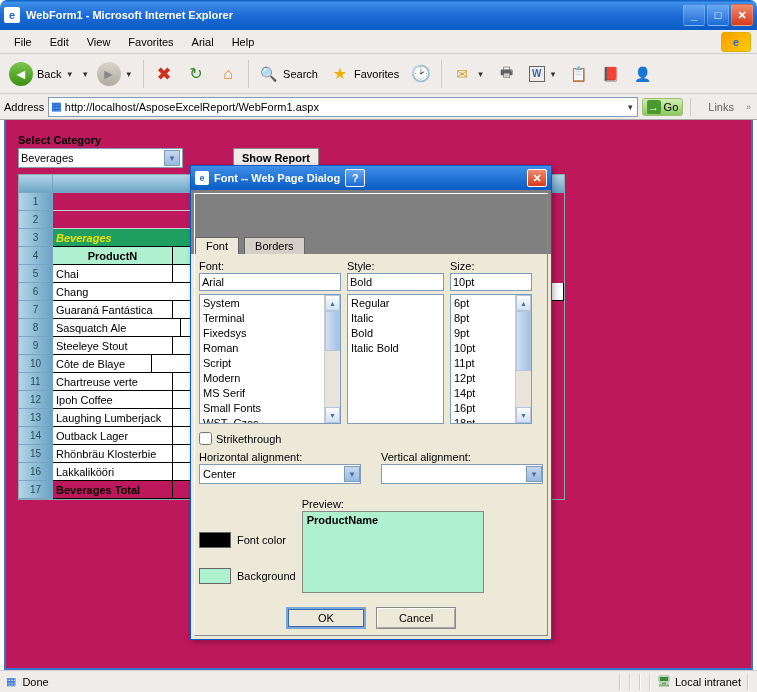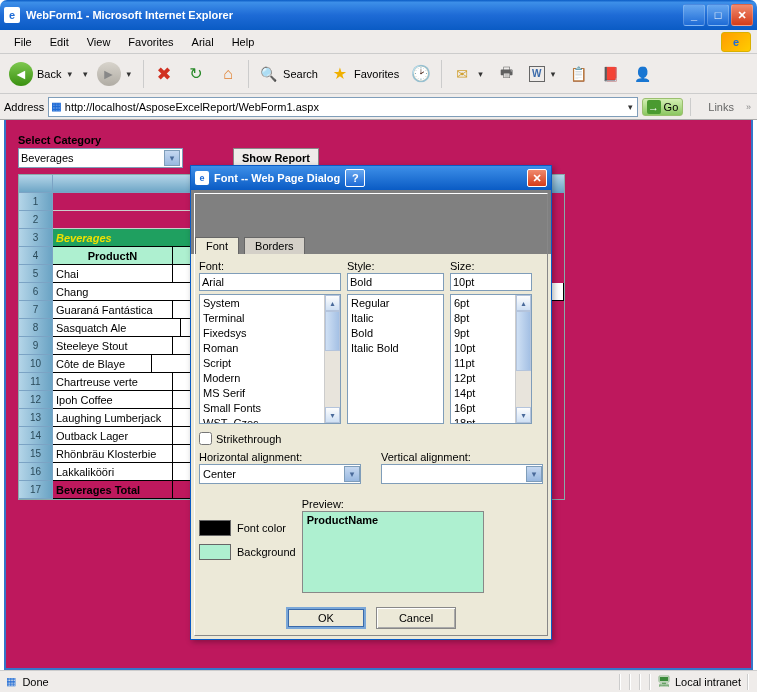--- a/index.html
+++ b/index.html
@@ -82,21 +82,21 @@
 .scroll .thumb{ background:linear-gradient(to right,#cfe0f4,#a4c0e4); border:1px solid #b4c4dc; flex:0 0 auto;}
 .scroll .track{flex:1;}
 .checks { margin-top:8px;}
 .checks label { display:flex; align-items:center; gap:4px; margin-bottom:2px;}
 .checks input { width:13px; height:13px;}
 .aligns { display:flex; gap:20px; margin-top:6px;}
 .aligns > div { flex:1;}
 .combo { display:flex; background:#fff; border:1px solid #7f9db9; height:20px; align-items:center; padding:0 0 0 3px; justify-content:space-between;}
 .combo .dd { width:16px; height:16px; background:linear-gradient(#c6d8f0,#98b8e0); border:1px solid #7f9db9;display:flex;align-items:center;justify-content:center;font-size:9px;color:#4a6a9a;}
 .colorrow { display:flex; gap:6px; margin-top:14px;}
-.swatches { display:flex; flex-direction:column; gap:8px;}
+.swatches { display:flex; flex-direction:column; gap:20px;}
 .swatch { display:flex; align-items:center; gap:6px;}
 .swatch .box { width:32px; height:16px; border:1px solid #666;}
 .preview-area { flex:1;}
 .preview-box { width:182px; height:82px; background:#aef0d0; border:1px solid #888; padding:2px 4px; font-weight:bold;}
 .dbuttons { display:flex; gap:10px; justify-content:center; margin-top:14px;}
 .dbuttons button { width:80px; height:22px; background:#ece9d8; border:1px solid #888; box-shadow: inset 1px 1px #fff, inset -1px -1px #aaa;}
 .dbuttons button.ok { border:2px solid #7aa7d8; box-shadow: 0 0 0 1px #3a6aaa inset;}
 
 
 .statusbar { position:absolute; left:0; right:0; bottom:0; height:22px; background:#efecea; border-top:1px solid #ccc; display:flex; align-items:center; padding:0 6px; gap:6px;}

